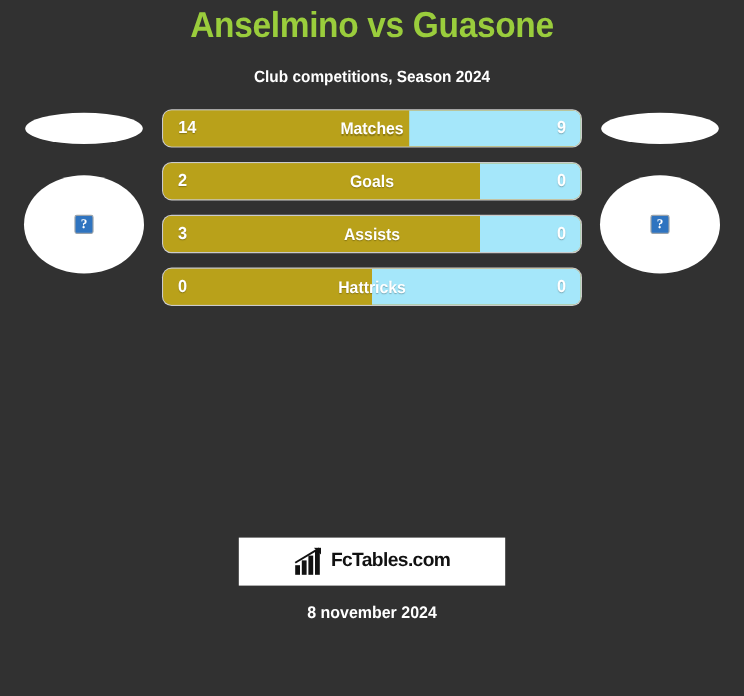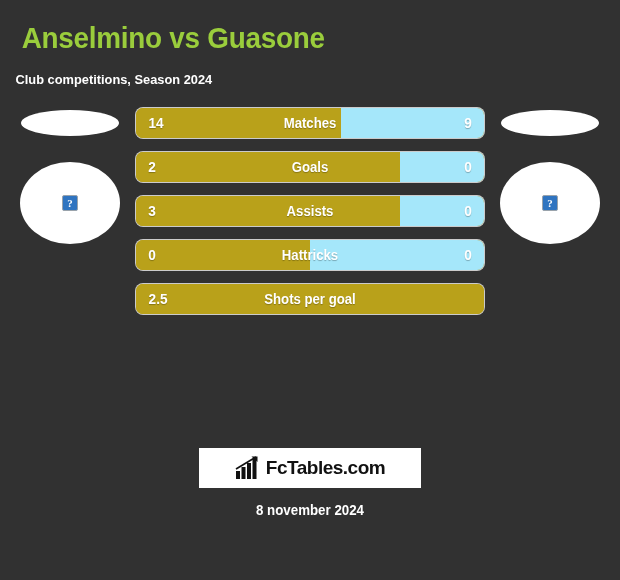--- a/index.html
+++ b/index.html
@@ -10,22 +10,22 @@
     width: 620px;
     height: 580px;
     background: #313131;
     font-family: "Liberation Sans", sans-serif;
     overflow: hidden;
     position: relative;
   }
 
   
   .header {
-    padding-top: 20px;
-    text-align: left;
+    padding-top: 4px;
+    text-align: center;
   }
   .title {
     color: #9ACD3C;
     font-size: 30px;
     font-weight: bold;
     letter-spacing: -0.3px;
     line-height: 36px;
     transform: scaleX(0.93);
     white-space: nowrap;
   }
@@ -162,21 +162,21 @@
     display: flex;
     align-items: center;
     justify-content: center;
     gap: 5px;
   }
   .logo-chart {
     display: block;
   }
   .logo-text {
     color: #111111;
-    font-size: 19px;
+    font-size: 16px;
     font-weight: bold;
     letter-spacing: -0.5px;
     line-height: 24px;
   }
   .date {
     position: absolute;
     top: 502px;
     left: 0;
     width: 100%;
     text-align: center;
@@ -235,25 +235,20 @@
         <div class="bar-val home">3</div>
         <div class="bar-label">Assists</div>
         <div class="bar-val away">0</div>
       </div>
       <div class="bar-row">
         <div class="bar-fill-home" style="width: 50%;"></div>
         <div class="bar-fill-away" style="width: 50%;"></div>
         <div class="bar-val home">0</div>
         <div class="bar-label">Hattricks</div>
         <div class="bar-val away">0</div>
-      </div>
-      <div class="bar-row">
-        <div class="bar-fill-home" style="width: 100%;"></div>
-        <div class="bar-val home">2.5</div>
-        <div class="bar-label">Shots per goal</div>
       </div>
     </div>
 </div>
 
 <div class="logo-wrap">
   <svg class="logo-chart" width="26" height="24" viewBox="0 0 26 24">
     <rect x="1" y="15" width="4" height="8" fill="#111111"></rect>
     <rect x="6.5" y="11" width="4" height="12" fill="#111111"></rect>
     <rect x="12" y="7" width="4" height="16" fill="#111111"></rect>
     <rect x="17.5" y="3" width="4" height="20" fill="#111111"></rect>

